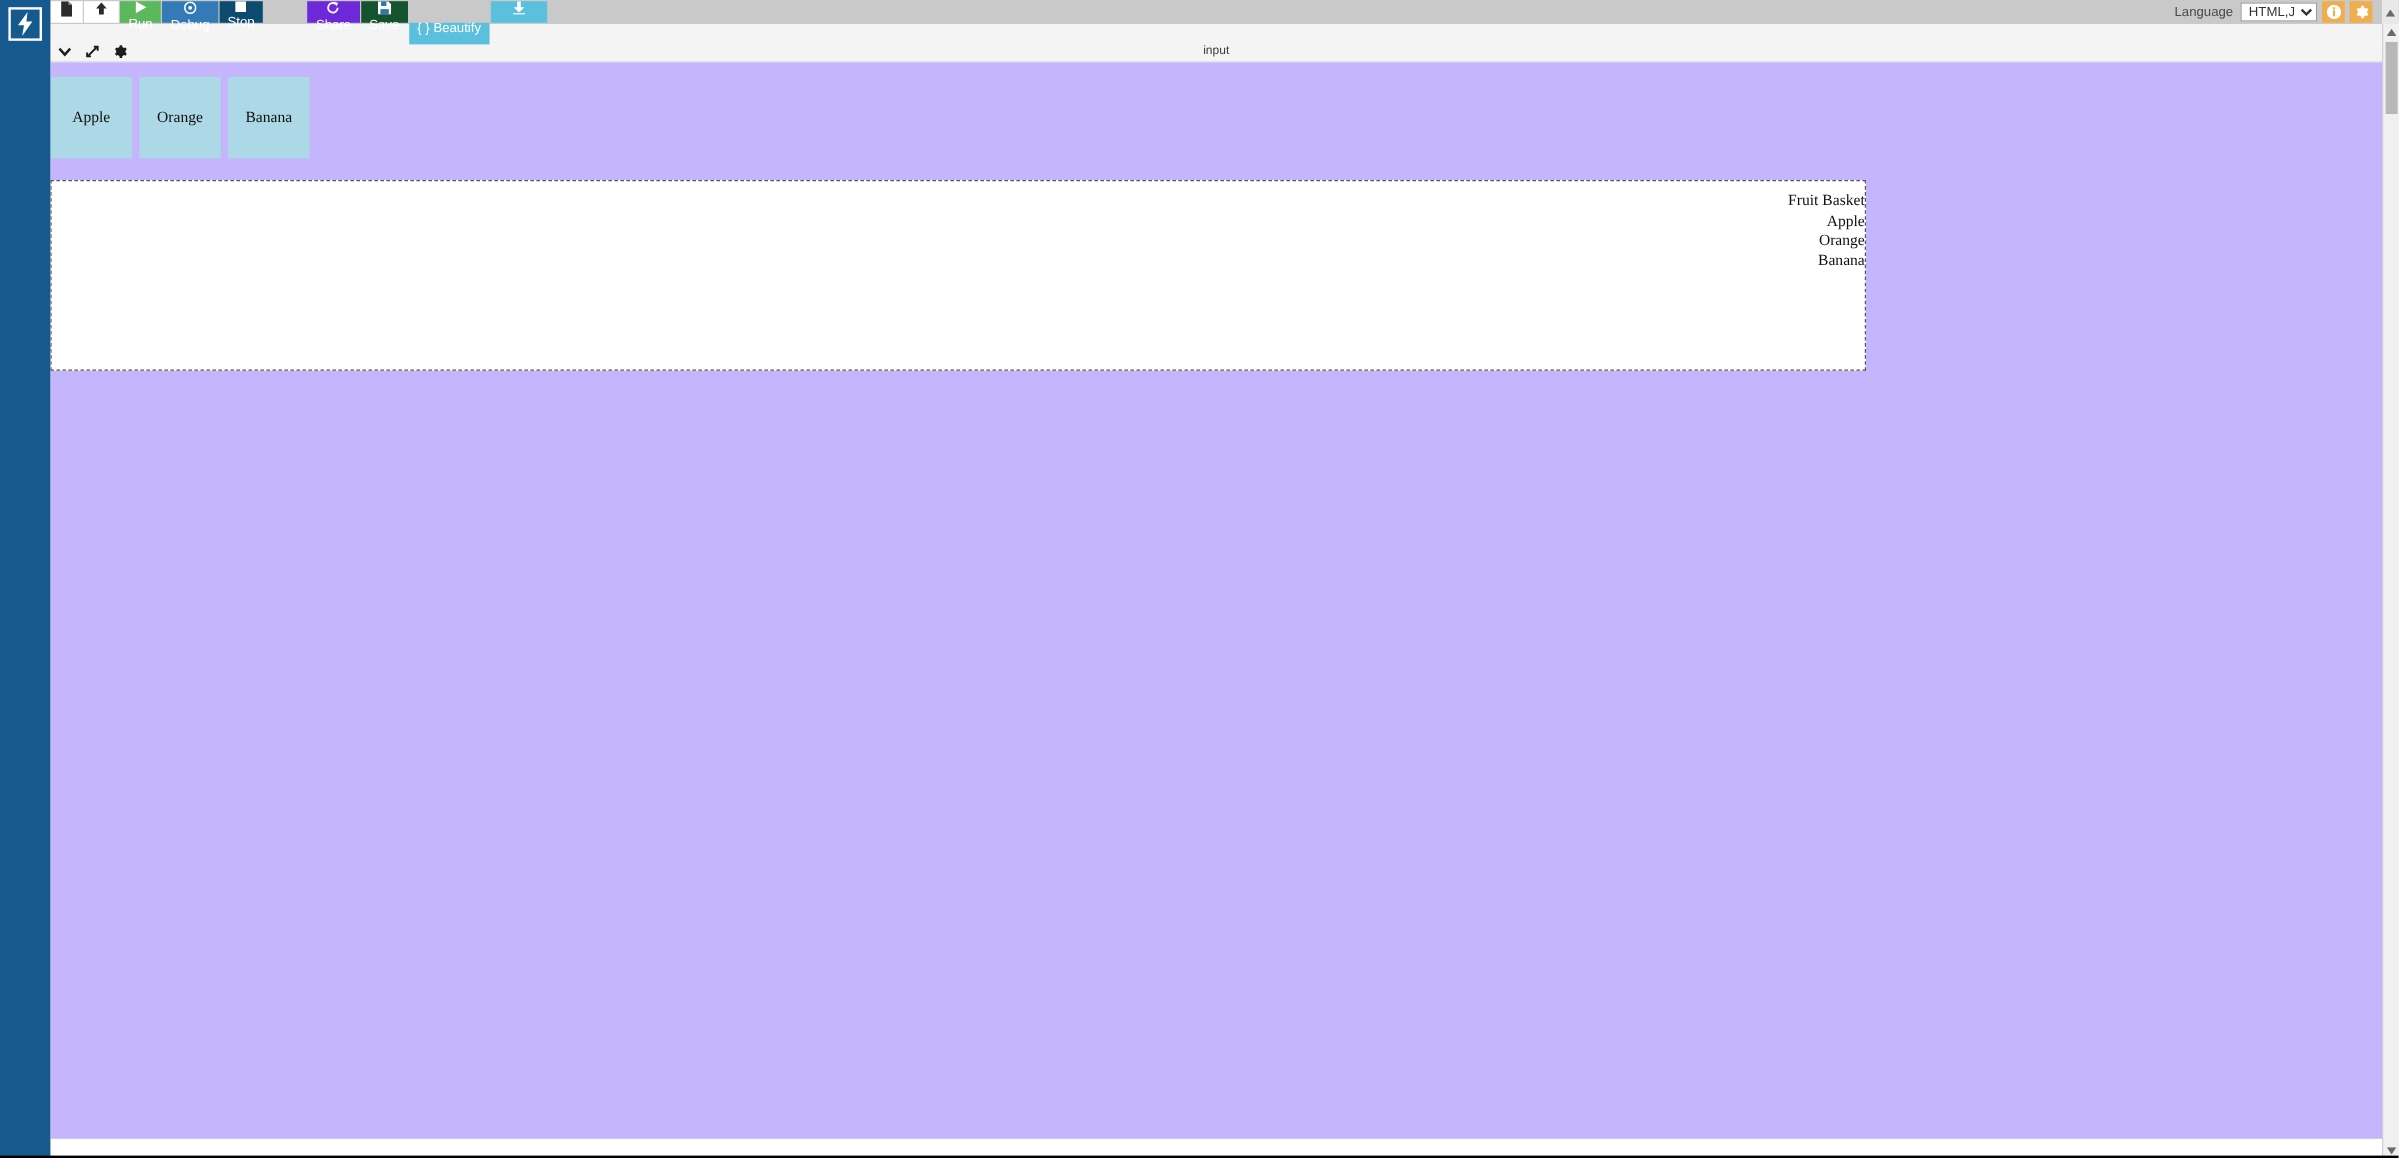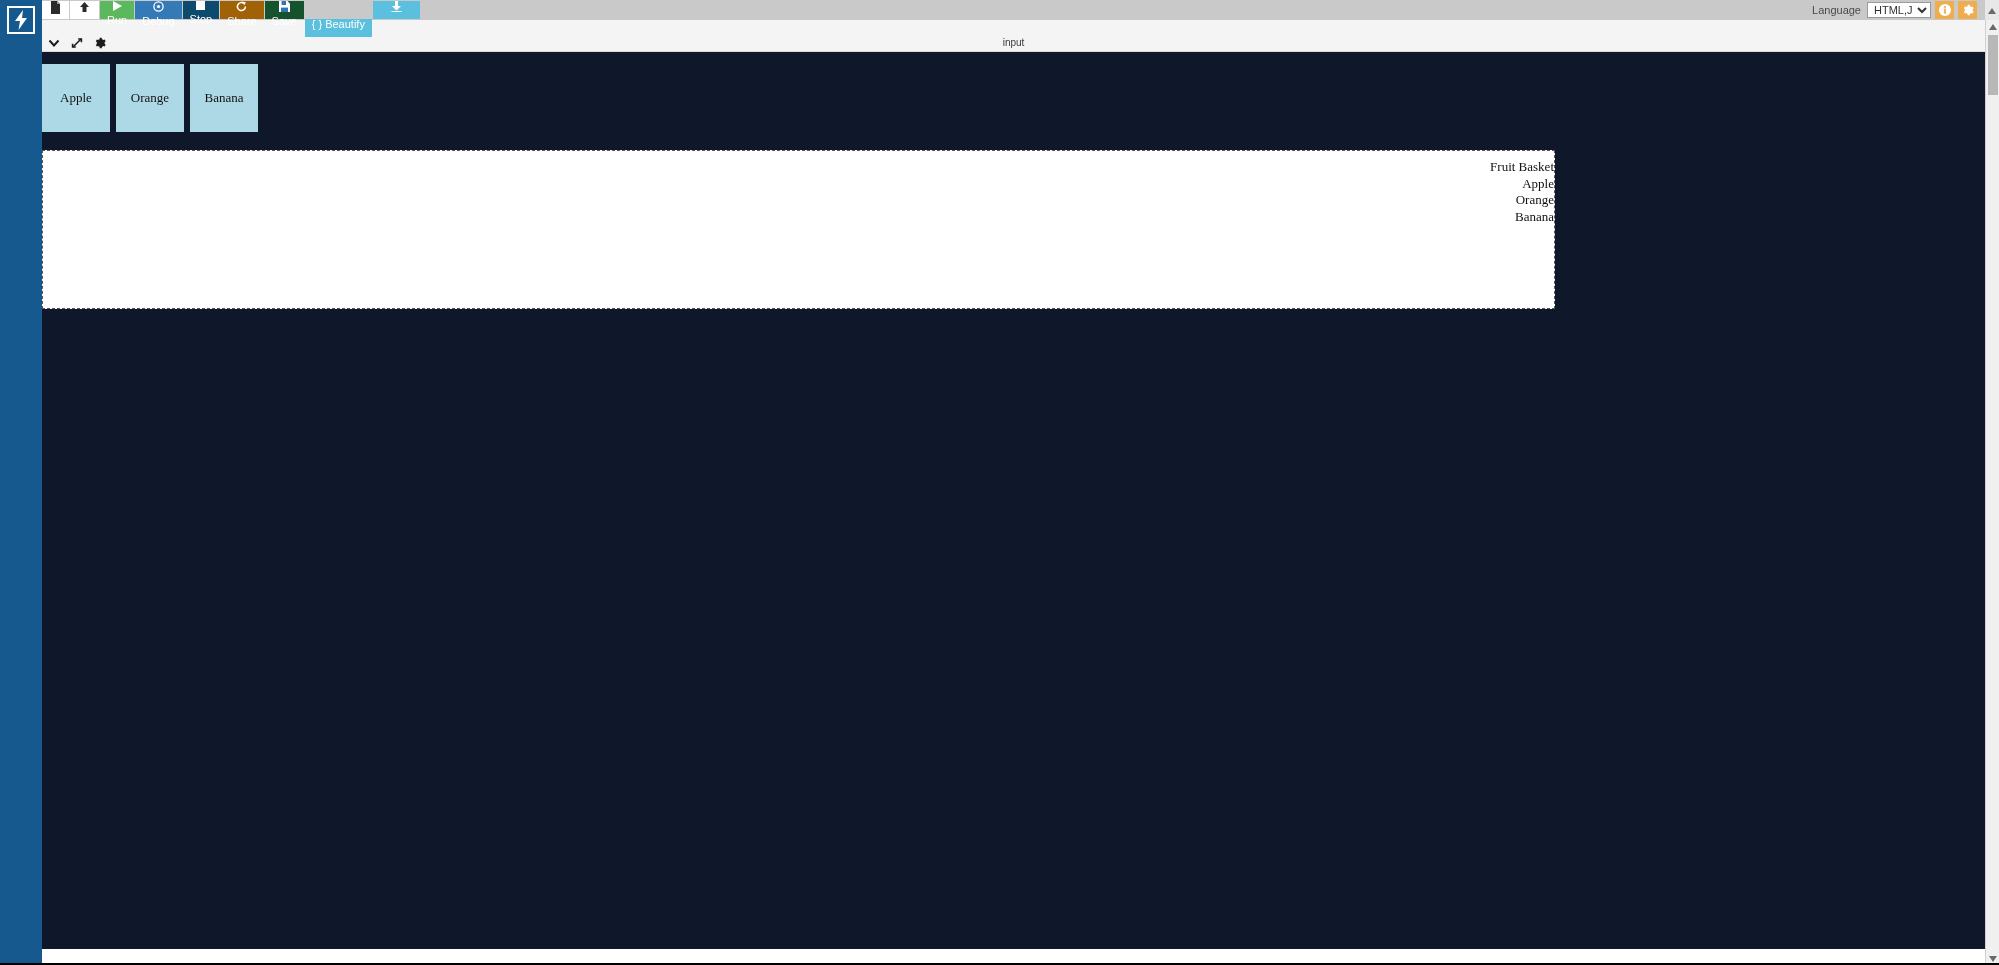--- a/index.html
+++ b/index.html
@@ -67,21 +67,21 @@
     cursor: pointer;
     white-space: nowrap;
     font-family: "Liberation Sans", sans-serif;
     flex-direction: column;
   }
   .tb-btn svg { display: block; }
   .tb-icononly { padding: 0 8px; background: #ffffff; }
   .tb-run     { background: #5cb85c; }
   .tb-debug   { background: #337ab7; }
   .tb-stop    { background: #0c4a6e; }
-  .tb-share   { background: #a16207; }
+  .tb-share   { background: #6d28d9; margin-left: 36px; }
   .tb-save    { background: #14532d; }
   .tb-beautify{ background: #5bc0de; margin-top: 19px; }
   .tb-download{ background: #5bc0de; padding: 0 18px; }
 
   .tb-right {
     position: absolute;
     right: 22px; top: 0;
     height: 20px;
     display: flex;
     align-items: center;
@@ -175,21 +175,21 @@
     height: 17px;
     line-height: 17px;
     text-align: center;
     font-size: 10px;
     color: #3a3a3a;
     font-family: "Liberation Sans", sans-serif;
   }
 
   .pv-body {
     position: relative;
-    background: #0f172a;
+    background: #c4b5fd;
     height: 897px;
   }
 
   
   .fruit-row {
     position: absolute;
     left: 0; top: 12px;
     display: flex;
   }
   .fruit-card {

